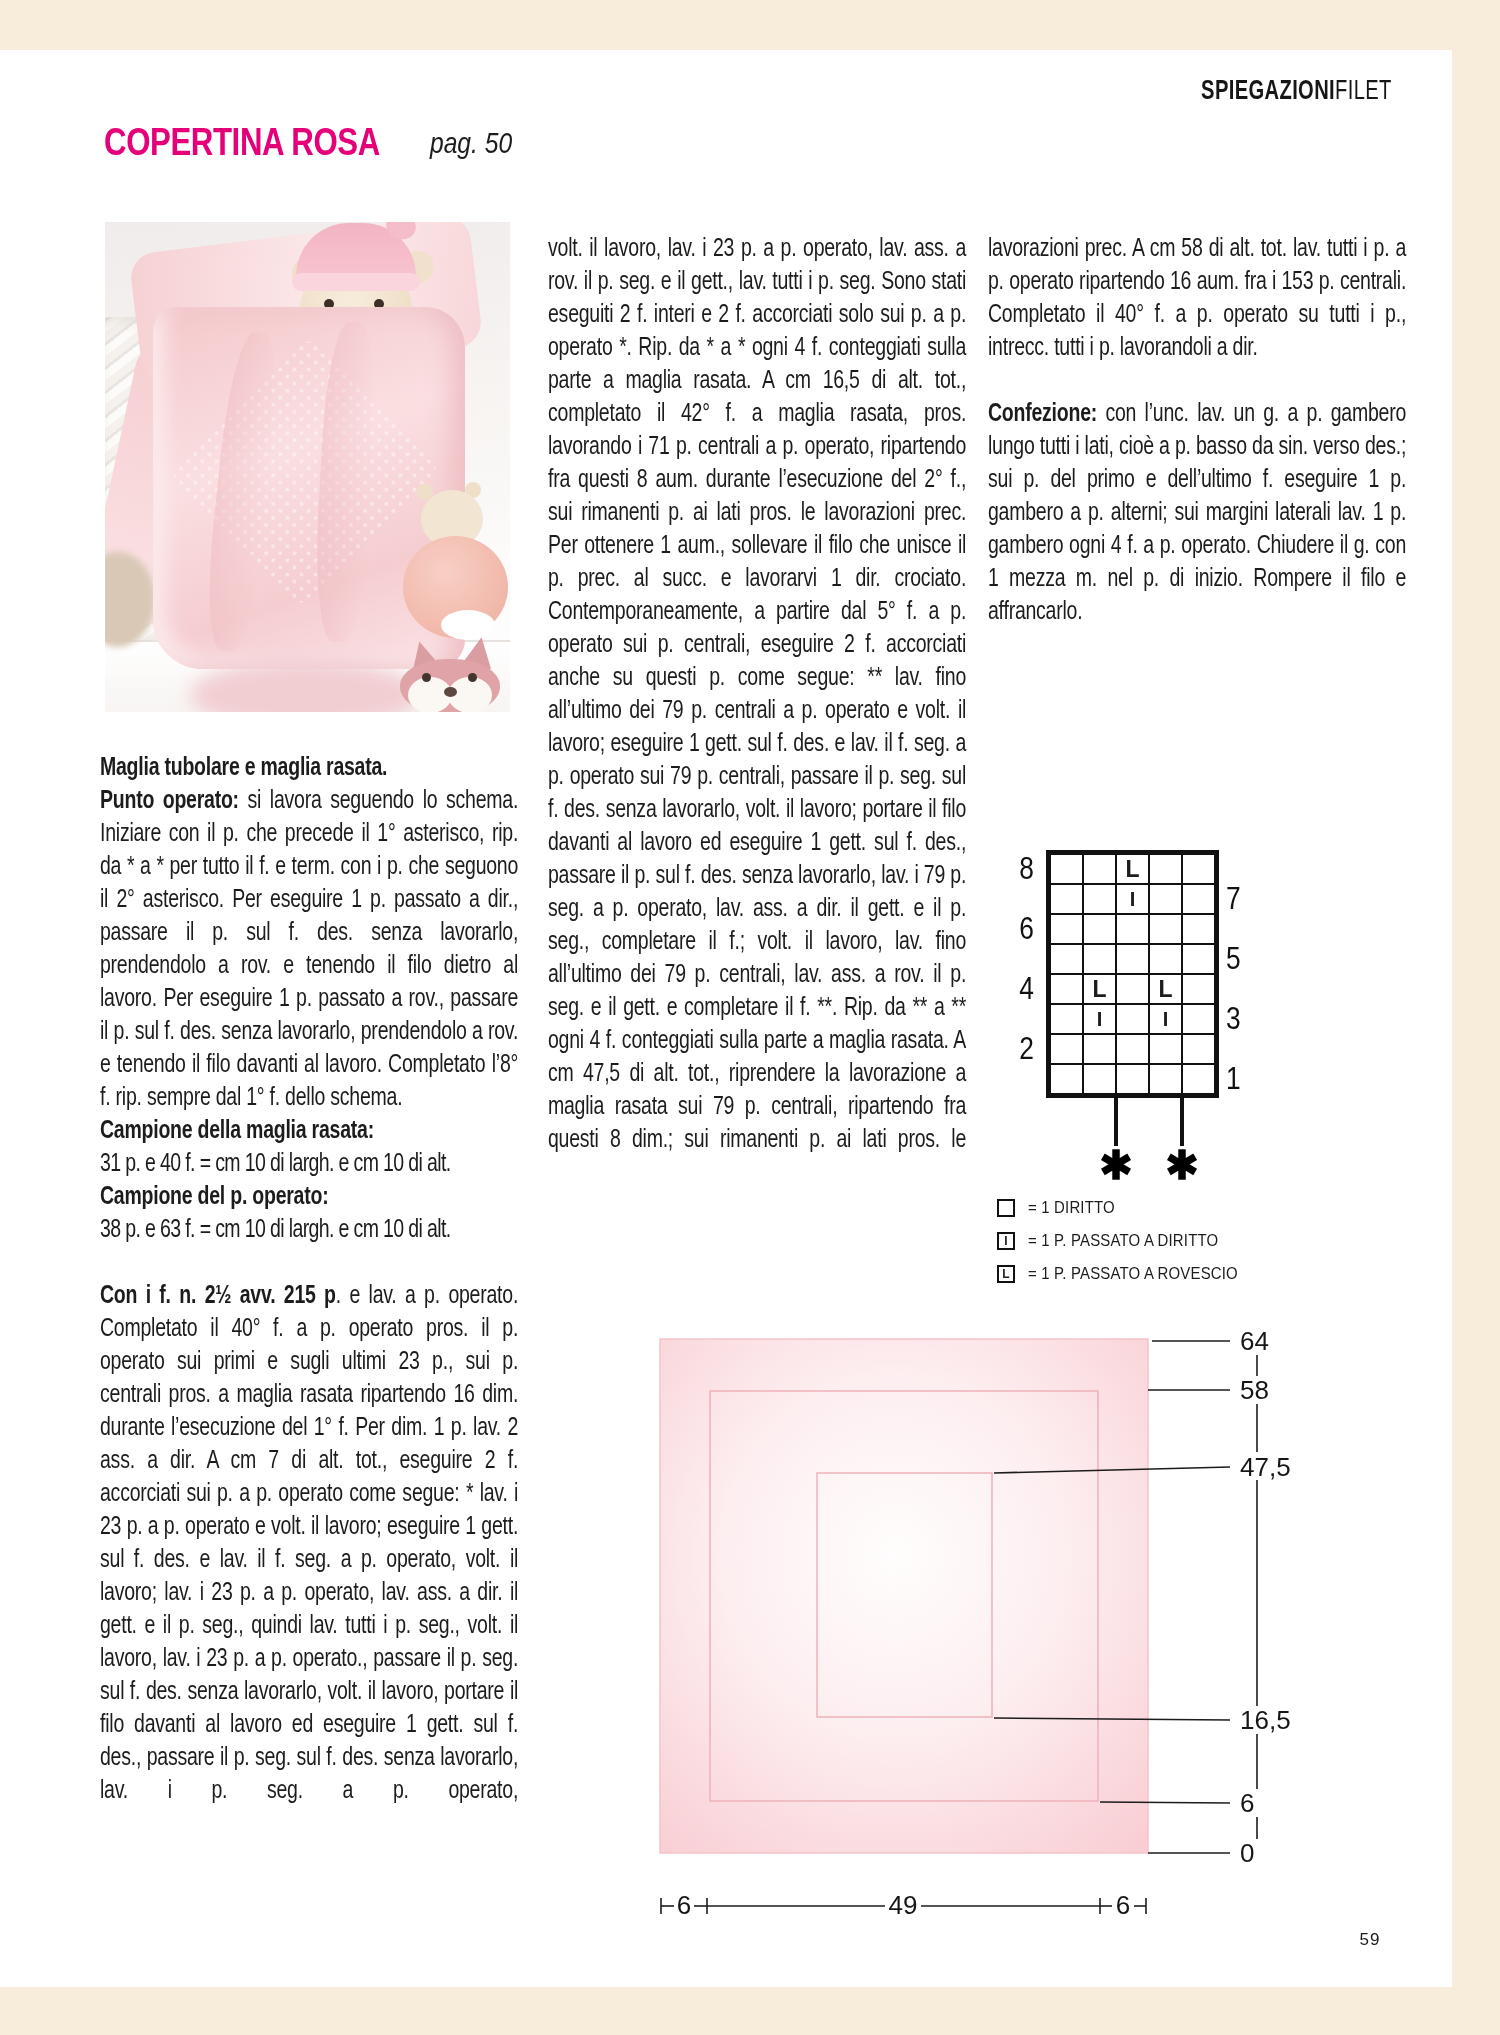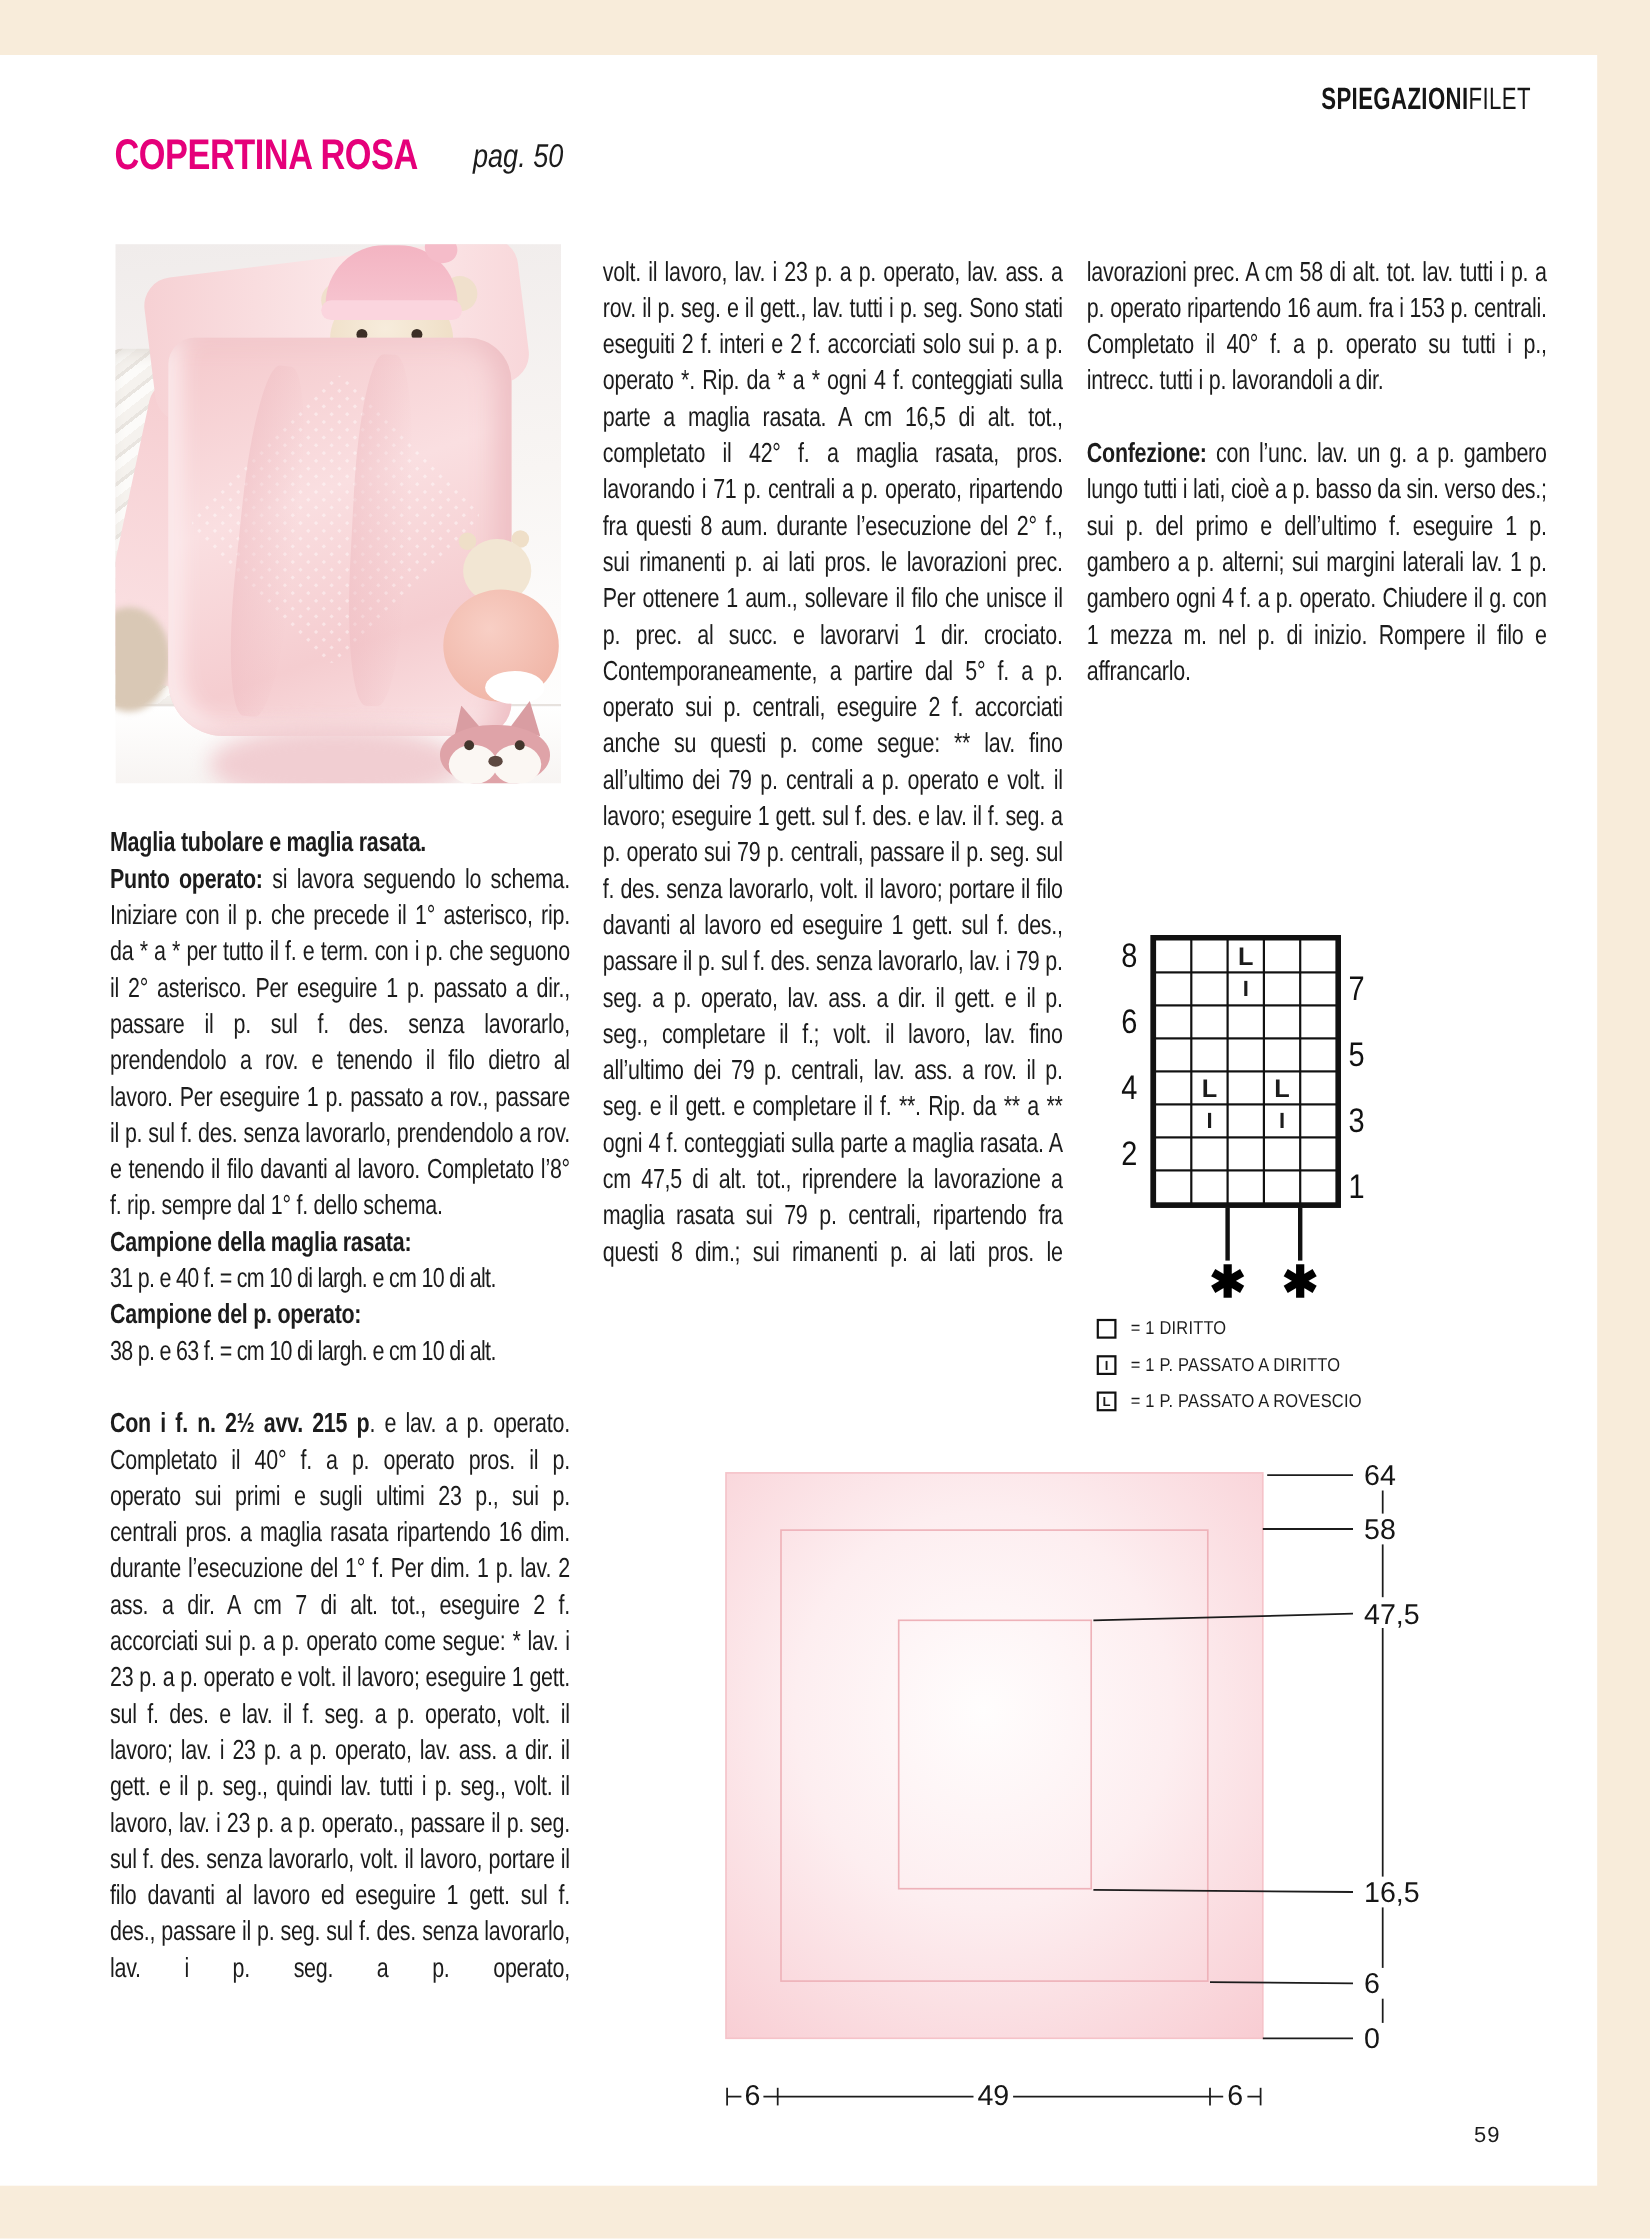--- a/index.html
+++ b/index.html
@@ -52,21 +52,21 @@
   .legend-row{display:flex;align-items:center;column-gap:13px;height:19px;}
   .legend-box{width:14px;height:14px;border:2px solid #111;background:#fff;
     display:flex;align-items:center;justify-content:center;font-size:12px;font-weight:700;flex:0 0 auto;}
   .legend-label{font-size:17px;transform:scaleX(.88);transform-origin:0 50%;white-space:nowrap;letter-spacing:.2px;}
 
   
   .schematic{position:absolute;left:600px;top:1320px;}
   .schematic svg text{font-family:"Liberation Sans",sans-serif;font-size:26px;fill:#161616;}
   .schematic svg .dimline{stroke:#1c1c1c;stroke-width:1.6px;}
 
-  .pagenum{position:absolute;left:1340px;top:1930px;width:60px;text-align:left;font-size:20px;letter-spacing:1px;}
+  .pagenum{position:absolute;left:1340px;top:1930px;width:60px;text-align:center;font-size:17px;letter-spacing:1px;}
 
   
   .photo{position:absolute;left:105px;top:222px;width:405px;height:490px;overflow:hidden;
     background:linear-gradient(175deg,#f0eceb,#f8f5f3 45%,#fcfbfa 70%,#ffffff);}
   .photo *{position:absolute;}
   .ph-basket{left:-10px;top:95px;width:132px;height:330px;border-radius:16px;
     background:repeating-linear-gradient(-38deg,#fcfbf9 0 8px,#e9e5e0 8px 11px,#f5f2ee 11px 19px);
     box-shadow:inset 0 0 18px #d8d2cb;}
   .ph-table{left:0;top:418px;width:405px;height:72px;border-top:2px solid #e7e2de;
     background:linear-gradient(180deg,#ffffff,#f7f4f2);}

